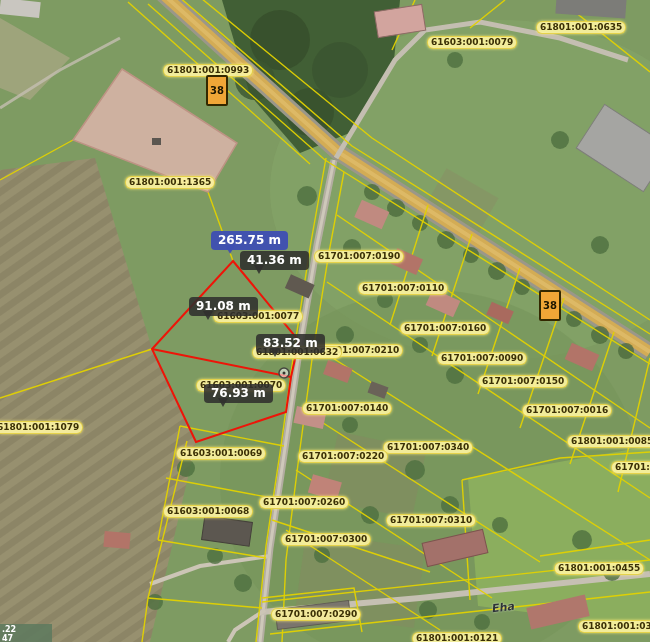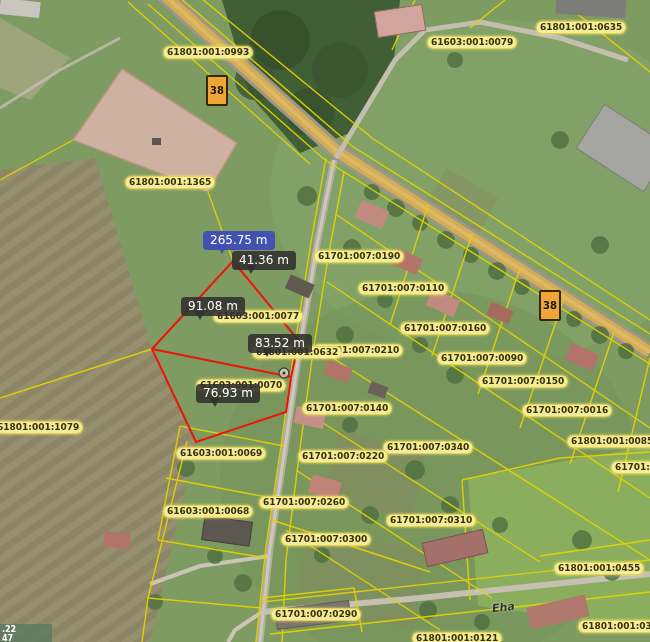--- a/index.html
+++ b/index.html
@@ -14,22 +14,22 @@
     background:rgba(252,243,160,0.92);
     border:1px solid rgba(228,208,70,0.95);
     border-radius:6px;padding:0 3px;
     color:#3a2f05;font-size:9px;font-weight:700;line-height:11px;
     box-shadow:0 0 3px rgba(255,240,120,0.85);
   }
   .mtip{
     position:absolute;white-space:nowrap;
     --tipbg:rgba(48,48,46,0.88);
     background:var(--tipbg);color:#fff;
-    font-size:12px;font-weight:400;line-height:15px;
-    padding:2px 7px;border-radius:4px;
+    font-size:12px;font-weight:700;line-height:15px;
+    padding:2px 7px;border-radius:4px;margin-left:8px;
   }
   .mtip::after{
     content:"";position:absolute;left:14px;bottom:-9px;
     border:5px solid transparent;border-top:9px solid var(--tipbg);
   }
   .mtip.total{--tipbg:rgba(62,79,178,0.96);}
   .roadbadge{
     position:absolute;
     background:#f0a637;border:2px solid #332800;border-radius:2px;
     color:#1d1600;font-size:10px;font-weight:700;line-height:11px;
@@ -203,21 +203,21 @@
     <g stroke="#ee1408" stroke-width="2" fill="none">
       <polygon points="233,261 299,341 291,377 286,412 196,442 152,349"></polygon>
       <path d="M152,349 L291,377"></path>
     </g>
     <g>
       <circle cx="284" cy="373" r="5" fill="rgba(255,255,255,0.55)" stroke="#44463f" stroke-width="1.5"></circle>
       <circle cx="284" cy="373" r="1.5" fill="#33352f"></circle>
     </g>
   </svg>
 
-  <div class="plabel" style="left:163px;top:46px">61801:001:0993</div>
+  <div class="plabel" style="left:163px;top:64px">61801:001:0993</div>
   <div class="plabel" style="left:427px;top:36px">61603:001:0079</div>
   <div class="plabel" style="left:536px;top:21px">61801:001:0635</div>
   <div class="plabel" style="left:125px;top:176px">61801:001:1365</div>
   <div class="plabel" style="left:314px;top:250px">61701:007:0190</div>
   <div class="plabel" style="left:358px;top:282px">61701:007:0110</div>
   <div class="plabel" style="left:400px;top:322px">61701:007:0160</div>
   <div class="plabel" style="left:437px;top:352px">61701:007:0090</div>
   <div class="plabel" style="left:478px;top:375px">61701:007:0150</div>
   <div class="plabel" style="left:522px;top:404px">61701:007:0016</div>
   <div class="plabel" style="left:567px;top:435px">61801:001:0085</div>

